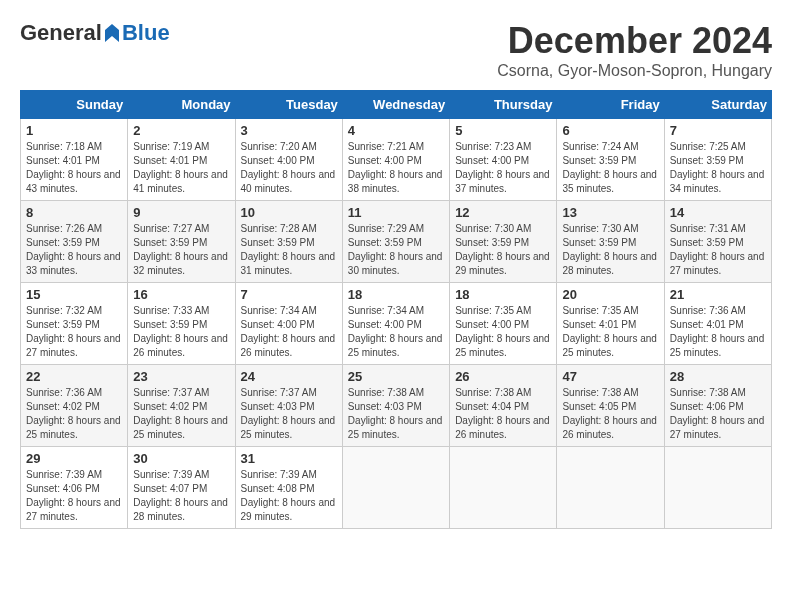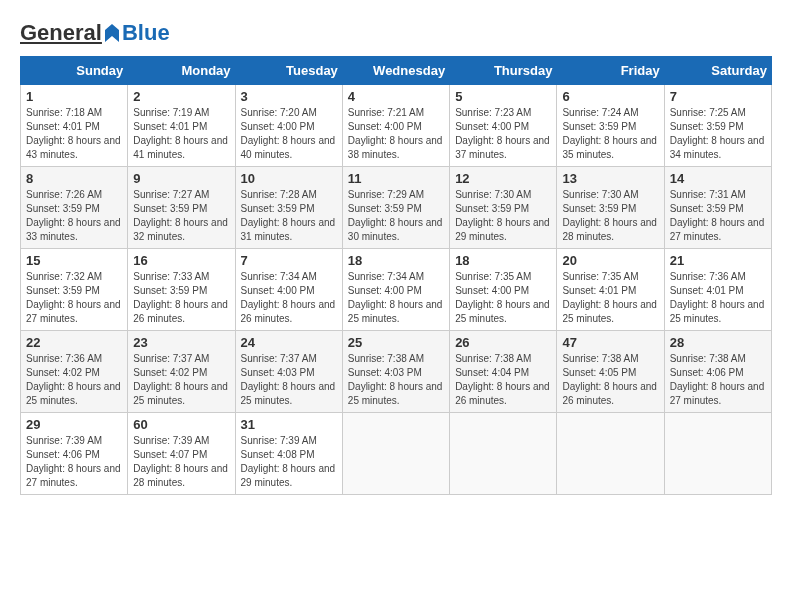--- a/index.html
+++ b/index.html
@@ -21,21 +21,21 @@
       flex-direction: column;
       align-items: flex-start;
     }
     .logo-text {
       display: flex;
       align-items: center;
       font-size: 22px;
       font-weight: bold;
       color: #333;
     }
-    .logo-general { color: #333; text-decoration: underline; }
+    .logo-general { color: #333; }
     .logo-blue { color: #1a6ab5; }
     .title-section {
       text-align: right;
     }
     .month-title {
       font-size: 36px;
       font-weight: bold;
       color: #333;
     }
     .location {
@@ -88,20 +88,24 @@
 
 <div class="header">
   <div class="logo">
     <div class="logo-text">
       <span class="logo-general">General</span>
         <svg width="18" height="22" viewBox="0 0 18 22" style="margin:0 1px">
           <polygon points="9,2 16,8 16,20 9,14 2,20 2,8" fill="#1a6ab5"></polygon>
         </svg>
         <span class="logo-blue">Blue</span>
     </div>
+  </div>
+  <div class="title-section">
+    <div class="month-title">December 2024</div>
+    <div class="location">Csorna, Gyor-Moson-Sopron, Hungary</div>
   </div>
 </div>
 
 <table class="calendar">
   <thead>
     <tr>
       <th>Sunday</th>
       <th>Monday</th>
       <th>Tuesday</th>
       <th>Wednesday</th>
@@ -230,21 +234,21 @@
           <span class="day-num">28</span>
           <span class="day-info">Sunrise: 7:38 AM<br>Sunset: 4:06 PM<br>Daylight: 8 hours and 27 minutes.</span>
         </td>
       </tr>
       <tr>
         <td>
           <span class="day-num">29</span>
           <span class="day-info">Sunrise: 7:39 AM<br>Sunset: 4:06 PM<br>Daylight: 8 hours and 27 minutes.</span>
         </td>
         <td>
-          <span class="day-num">60</span>
+          <span class="day-num">30</span>
           <span class="day-info">Sunrise: 7:39 AM<br>Sunset: 4:07 PM<br>Daylight: 8 hours and 28 minutes.</span>
         </td>
         <td>
           <span class="day-num">31</span>
           <span class="day-info">Sunrise: 7:39 AM<br>Sunset: 4:08 PM<br>Daylight: 8 hours and 29 minutes.</span>
         </td>
         <td class="empty-cell"></td>
         <td class="empty-cell"></td>
         <td class="empty-cell"></td>
         <td class="empty-cell"></td>

